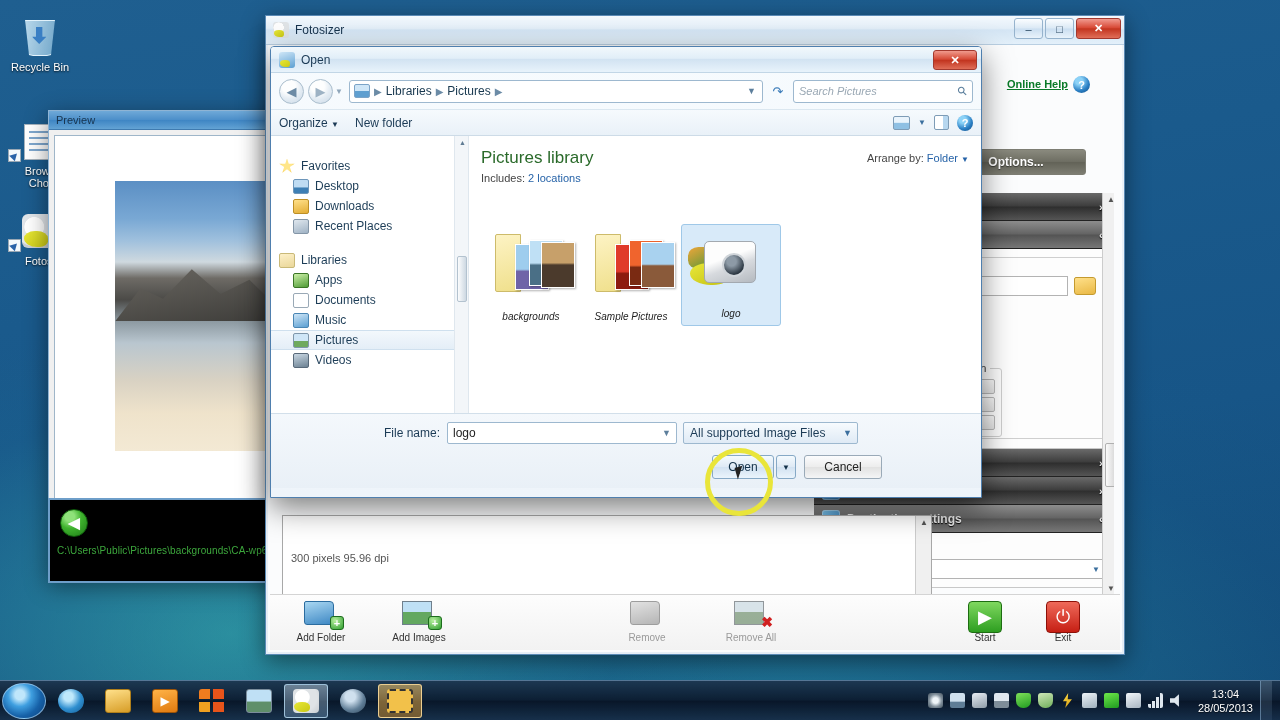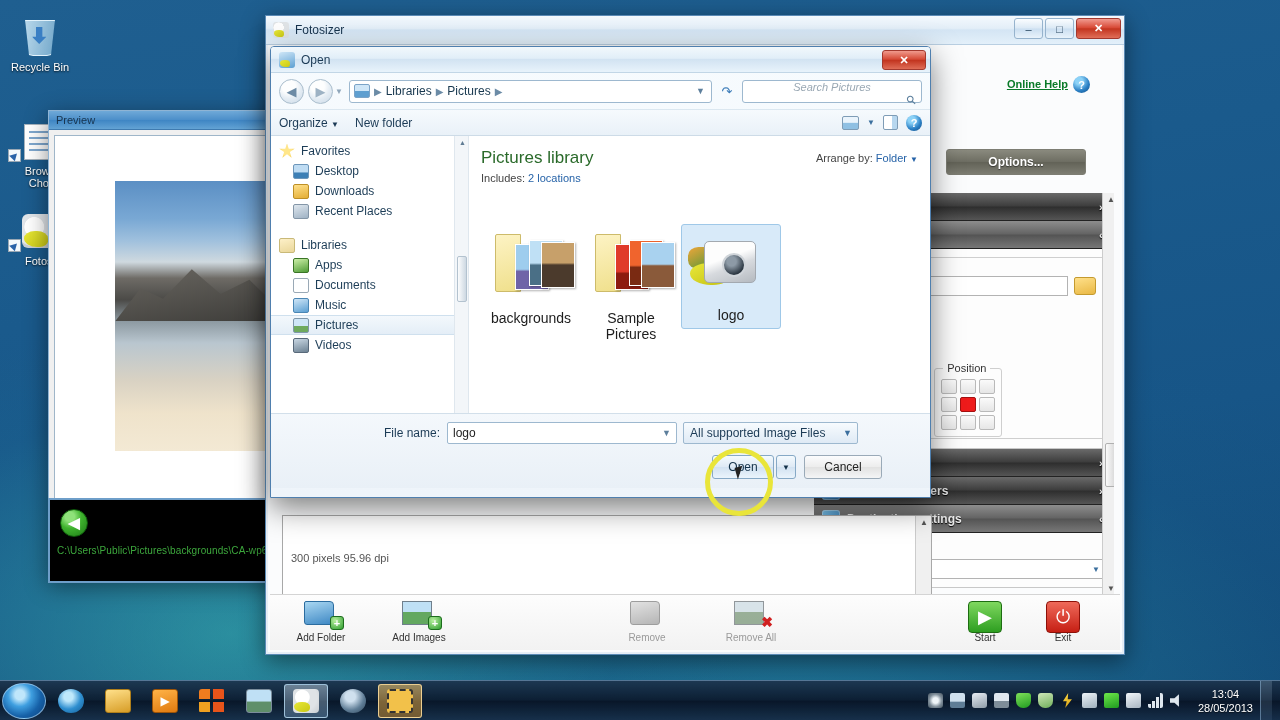--- a/index.html
+++ b/index.html
@@ -204,21 +204,21 @@
     color:#d02020; font-size:14px; line-height:13px; font-weight:bold;}
   .ic-gray{ position:absolute; left:26px; top:2px; width:30px;height:24px; border-radius:2px 4px 3px 3px;
     background: linear-gradient(165deg,#e2e2e2,#b5b5b5); border:1px solid #9d9d9d;}
   .bigbtn{ position:absolute; top:2px; width:34px;height:32px; border-radius:4px; }
   .bigbtn.start{ background: linear-gradient(180deg,#7fd85f,#2e9e21); border:1px solid #1d6d12;}
   .bigbtn.exit{ background: linear-gradient(180deg,#ef6a5a,#c61f14); border:1px solid #8d1008;}
   .bigbtn span{ position:absolute; inset:0; display:flex;align-items:center;justify-content:center;
     color:#fff; font-size:18px; }
 
   
-  #open-dialog { left:270px; top:46px; width:661px; height:452px;
+  #open-dialog { left:270px; top:46px; width:712px; height:452px;
     border:1px solid #4f7fae; border-radius:4px 4px 0 0;
     background: linear-gradient(180deg,#f7fbfe,#eef4fa);
     box-shadow: 0 10px 30px rgba(0,0,0,0.5); }
   #od-title { height:26px; display:flex; align-items:center; gap:6px; padding-left:8px;
     background: linear-gradient(180deg,#f2f8fc 0%, #e1eef8 45%, #d2e3f2 50%, #e8f3fb 100%);
     border-bottom:1px solid #c2d6e6; border-radius:3px 3px 0 0; font-size:12px; color:#1b3a55; }
   #od-close { position:absolute; right:4px; top:3px; width:44px;height:20px; border-radius:3px;
     border:1px solid #a3392e; color:#fff; font-weight:bold; font-size:11px;
     background: linear-gradient(180deg,#f09a8d,#d64b37 45%, #c23520 52%, #df6d57);
     display:flex;align-items:center;justify-content:center;}
@@ -232,21 +232,21 @@
   .dropcaret { font-size:8px; color:#8fa6ba; margin:0 2px 0 -2px; }
   #addressbar { flex:1; height:23px; background:#fff; border:1px solid #9db8cf; border-radius:3px;
     display:flex; align-items:center; padding:0 4px; font-size:12px; color:#18384f; gap:2px;}
   .addr-ico { width:16px;height:14px; border-radius:2px;
     background: linear-gradient(180deg,#cfe6f7 0 48%, #5f9fd0 52% 100%); border:1px solid #7ba3c7;}
   .crumb-sep { color:#6b8ba6; font-size:10px; padding:0 2px; }
   #addr-caret { margin-left:auto; color:#5d7f9c; font-size:9px; padding-right:2px;}
   .refresh { width:22px;height:23px; display:flex;align-items:center;justify-content:center;
     color:#3b7bb8; font-size:13px; }
   #searchbox { width:180px; height:23px; background:#fff; border:1px solid #9db8cf; border-radius:3px;
-    display:flex; align-items:center; padding:0 5px; font-size:11px; color:#9aa8b4; font-style:italic;flex-direction:column;}
+    display:flex; align-items:center; padding:0 5px; font-size:11px; color:#9aa8b4; font-style:italic;}
   #searchbox .mag { margin-left:auto; font-style:normal; color:#5a7e9c; font-size:12px;
     transform: rotate(-45deg); }
   #od-toolbar { position:absolute; left:0; right:0; top:62px; height:27px;
     background: linear-gradient(180deg,#f6fafd,#e9f1f8); border-top:1px solid #dbe7f0;
     border-bottom:1px solid #cddbe7; display:flex; align-items:center; padding:0 8px; gap:16px;
     font-size:12px; color:#1b3a55; }
   .tb-right { margin-left:auto; display:flex; align-items:center; gap:8px; }
   .viewico { width:17px;height:14px; border:1px solid #7e9cb6; border-radius:2px;
     background: linear-gradient(180deg,#eaf4fc 0 45%, #8fc0e3 50% 100%); }
   .paneico { width:15px;height:15px; border:1px solid #7e9cb6; border-radius:2px;
@@ -281,21 +281,21 @@
   #od-navscroll .a { position:absolute; left:3px; width:9px;height:10px; color:#5f7b93;
     font-size:7px; text-align:center; line-height:10px;}
   #od-content { position:absolute; left:198px; right:0; top:89px; bottom:75px; background:#fff; }
   #lib-title { position:absolute; left:12px; top:12px; font-size:17px; color:#2a6a2a;text-align:right; }
   #lib-includes { position:absolute; left:12px; top:36px; font-size:11px; color:#444; }
   #lib-includes b { color:#2663a8; font-weight:normal; }
   #arrange { position:absolute; right:12px; top:16px; font-size:11px; color:#444; }
   #arrange b { color:#2663a8; font-weight:normal; }
   .fitem { position:absolute; top:92px; width:100px; text-align:center; }
   .fitem .thumb { height:78px; position:relative; }
-  .fitem .cap { font-size:14px; color:#1d1d1d; margin-top:4px; display:inline-block; }
+  .fitem .cap { font-size:10px; color:#1d1d1d; margin-top:4px; display:inline-block;font-style:italic; }
   .fitem.sel { background:#d8eaf9; border:1px solid #9fc8e8; border-radius:3px;
      padding-bottom:4px; top:88px; }
   .folderback { position:absolute; left:14px; top:6px; width:26px;height:58px;
      background: linear-gradient(165deg,#fdf3c4,#f0e08c); border:1px solid #cdbb6a;
      border-radius:2px 0 0 2px; }
   .photo { position:absolute; width:34px;height:46px; border:1px solid #fff;
      box-shadow:1px 1px 2px rgba(0,0,0,0.3); }
   .camera { position:absolute; left:22px; top:16px; width:52px;height:42px;
      background: linear-gradient(160deg,#fdfdfd 0 40%, #d7dade 60%, #b5bac0 100%);
      border-radius:5px; border:1px solid #a3a9b0; }
@@ -582,21 +582,21 @@
     <span>New folder</span>
     <span class="tb-right">
       <span class="viewico"></span>
       <span style="font-size:8px;color:#3b6f9e;">▼</span>
       <span class="paneico"></span>
       <span class="helpico">?</span>
     </span>
   </div>
 
   <div id="od-nav-pane">
-    <div style="padding-top:5px;">
+    <div style="padding-top:20px;">
       <div class="navitem">
         <span class="sp ni-star"></span>
         <span>Favorites</span>
       </div>
       <div class="navitem child">
         <span class="sp ni-desk"></span>
         <span>Desktop</span>
       </div>
       <div class="navitem child">
         <span class="sp ni-dl"></span>

